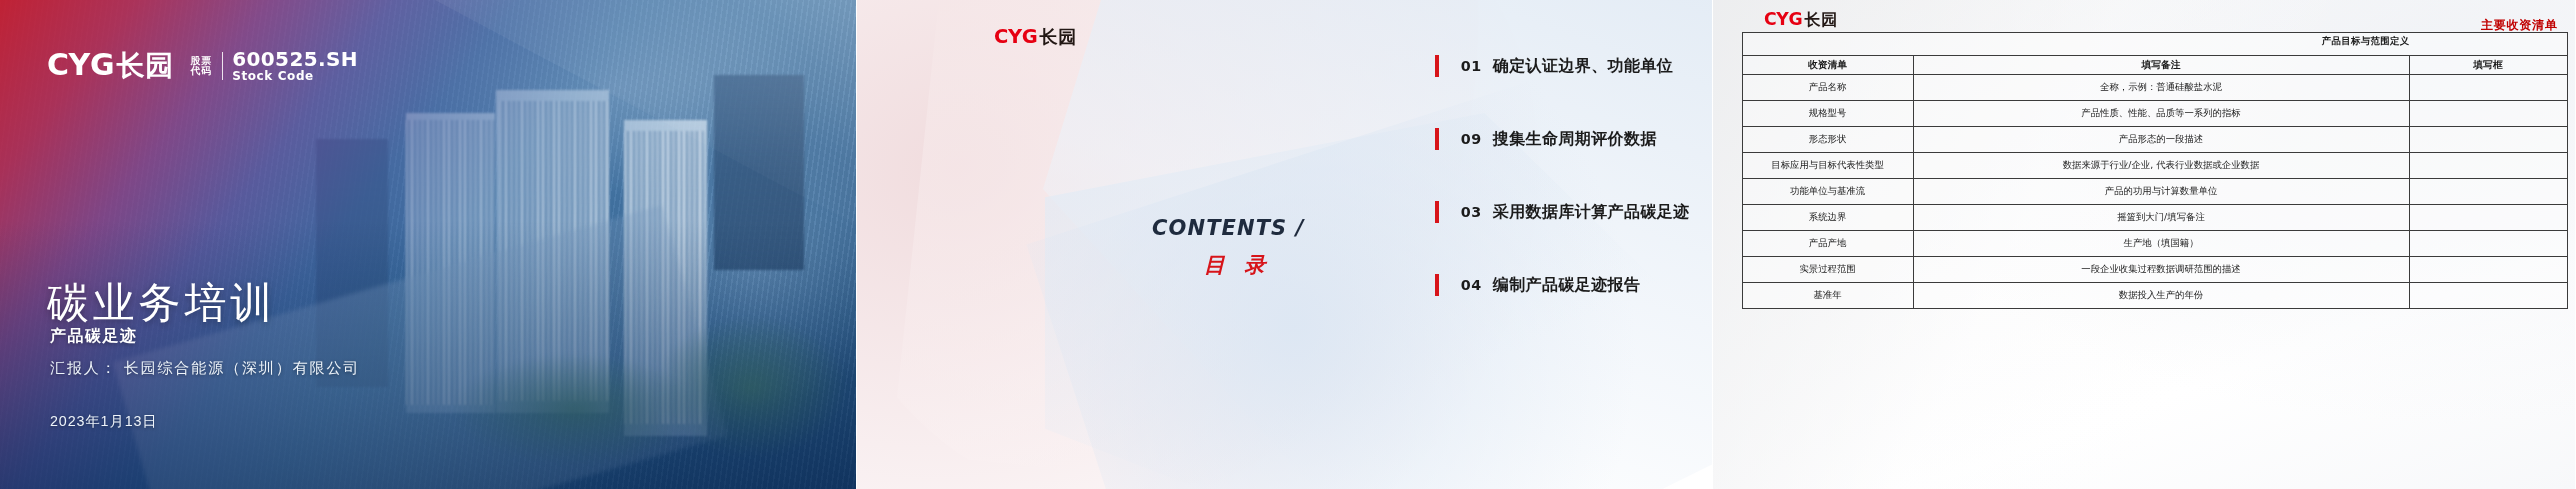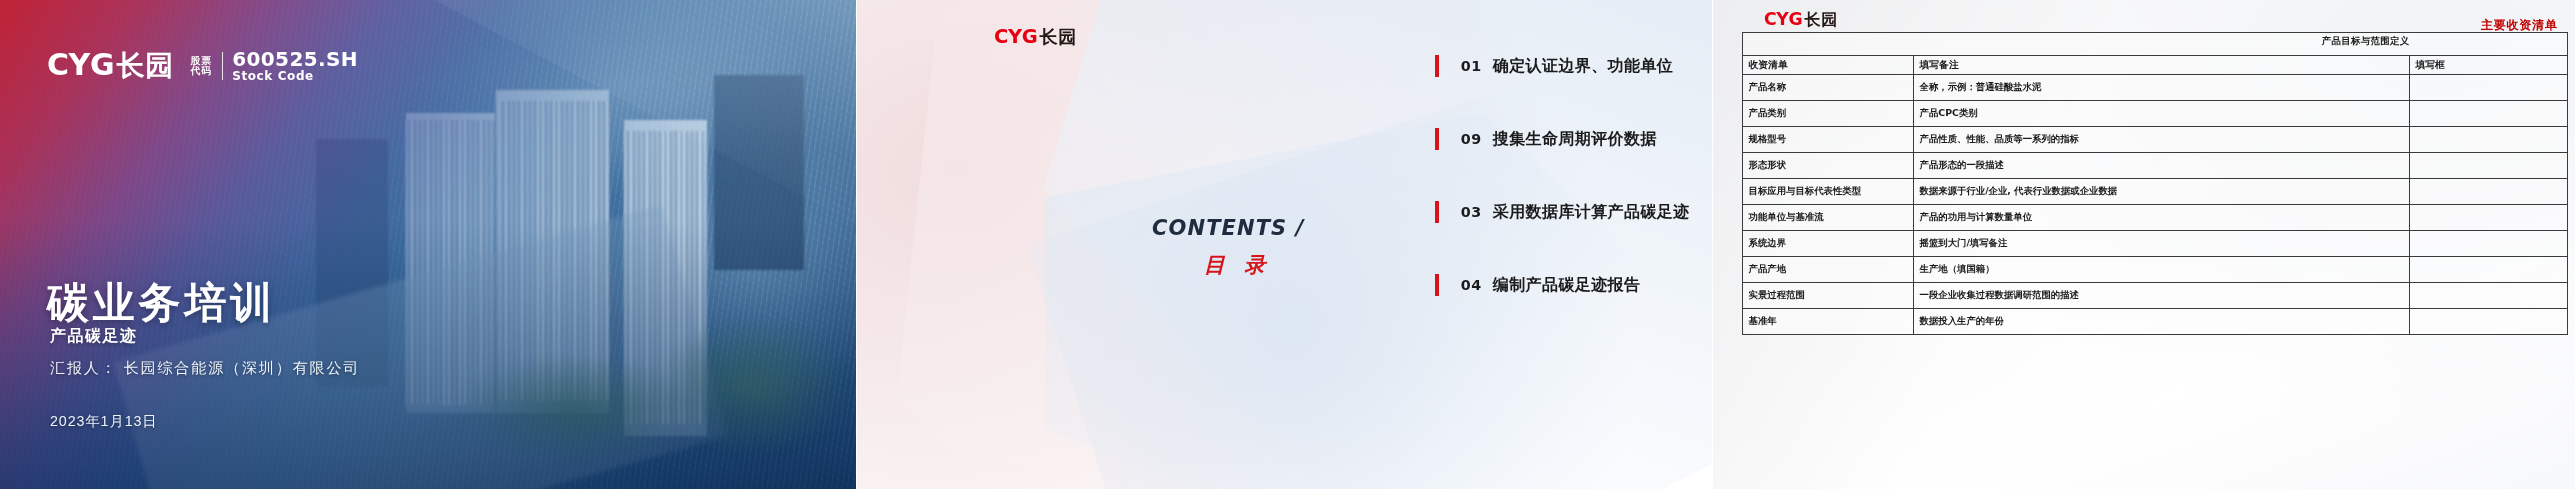--- a/index.html
+++ b/index.html
@@ -103,21 +103,21 @@
     font-size: 20px; font-weight: 800; color:#ffffff; letter-spacing: 0.4px;
     font-family:"DejaVu Sans", sans-serif; line-height: 21px;
   }
   .s1-codelabel {
     font-size: 12px; font-weight: 700; color:#ffffff; letter-spacing: 0.6px;
     font-family:"DejaVu Sans", sans-serif; line-height:13.5px;
   }
 
   .s1-title {
     position:absolute; left: 47px; top: 280px;
-    font-size: 42px; font-weight: 700; color:#ffffff;
+    font-size: 42px; font-weight: 400; color:#ffffff;
     letter-spacing: 3.8px; line-height: 1.1;
     text-shadow: 0 1.5px 7.5px rgba(0,0,0,0.35);
     font-family:"DejaVu Sans","Liberation Sans",sans-serif;
   }
   .s1-subtitle {
     position:absolute; left: 50px; top: 273px;
     font-size: 16px; font-weight: 800; color:#ffffff;
     letter-spacing: 1.5px;
     text-shadow: 0 0.8px 4.5px rgba(0,0,0,0.4);
     font-family:"DejaVu Sans","Liberation Sans",sans-serif;
@@ -251,26 +251,26 @@
     text-align: center;
     font-size: 7.1px;
     font-weight: 700;
     color: #2a2a2a;
     letter-spacing: 0.4px;
     padding-top: 3px !important;
     vertical-align: top !important;
   }
   .s3-caption-inner { display:block; margin-left: 52%; }
   table.s3-table thead th {
-    text-align: left;
+    text-align: center;
     font-weight: 700;
     font-size: 9.8px;
     height: 19.5px;
   }
-  table.s3-table tbody td { height: 26px; font-weight: 700; }
+  table.s3-table tbody td { height: 26px; font-weight: 400; text-align: center; }
   .col-a { width: 171px; }
   .col-b { width: 496px; }
   .col-c { width: 158px; }
 </style>
 </head>
 <body>
 
 <div class="deck">
 
   <section class="slide1">
@@ -388,25 +388,20 @@
             <th>填写框</th>
           </tr>
         </thead>
         <tbody>
           <tr>
             <td>产品名称</td>
             <td>全称，示例：普通硅酸盐水泥</td>
             <td></td>
           </tr>
           <tr>
-            <td>产品类别</td>
-            <td>产品CPC类别</td>
-            <td></td>
-          </tr>
-          <tr>
             <td>规格型号</td>
             <td>产品性质、性能、品质等一系列的指标</td>
             <td></td>
           </tr>
           <tr>
             <td>形态形状</td>
             <td>产品形态的一段描述</td>
             <td></td>
           </tr>
           <tr>

